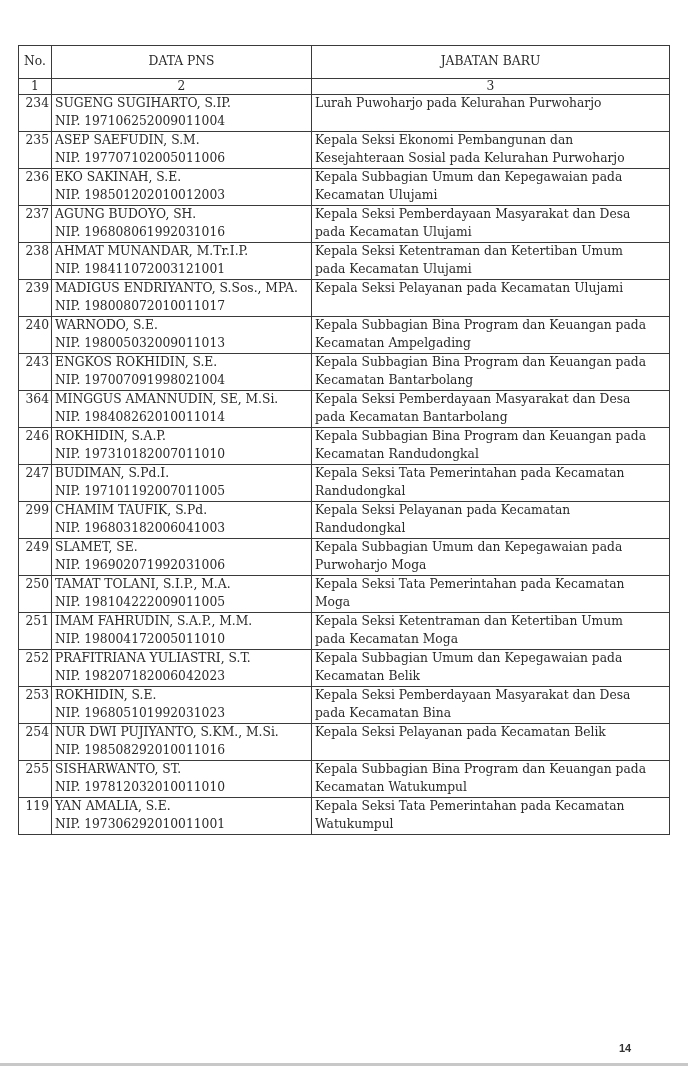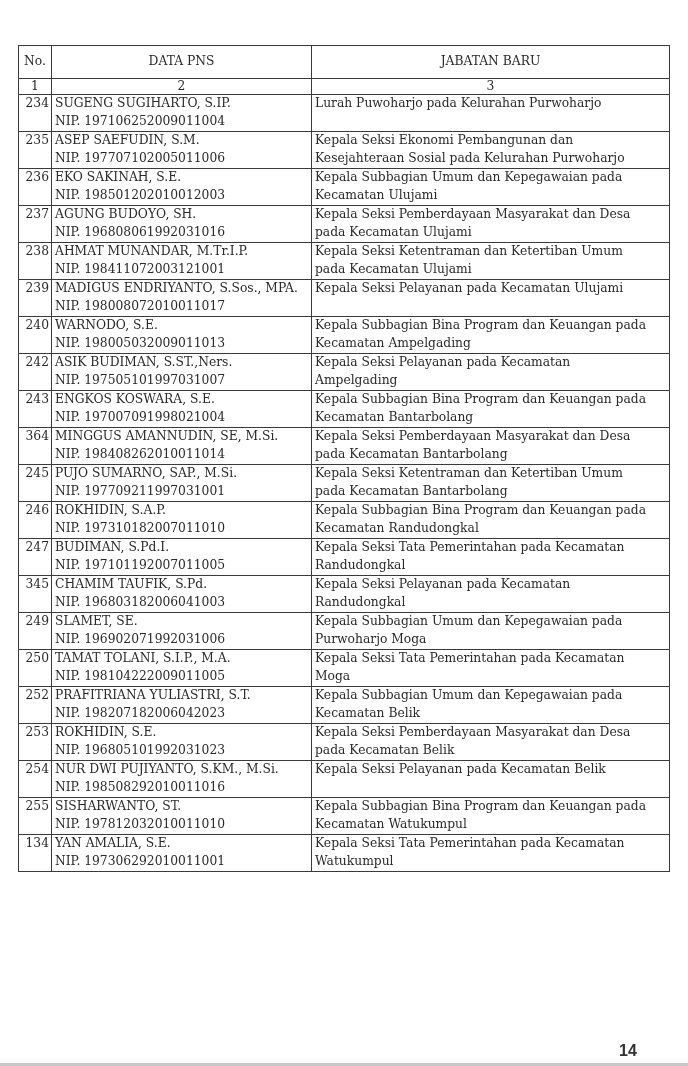--- a/index.html
+++ b/index.html
@@ -17,21 +17,21 @@
   }
   .table col.c-no { width: 33px; }
   .table col.c-pns { width: 260px; }
   .table col.c-jab { width: 358px; }
   .hdr th { height: 32px; vertical-align: middle; text-align: center; }
   .sub td { height: 15px; line-height: 15px; text-align: center; padding: 0; }
   .row td { height: 36px; padding-top: 0; }
   .row td.no { text-align: right; padding-right: 2px; padding-left: 0; }
   .page-num {
     position: absolute; left: 619px; top: 1042px; font-family: "Liberation Sans", sans-serif;
-    font-size: 16px; font-weight: bold; color: #333;
+    font-size: 11px; font-weight: bold; color: #333;
   }
   .bottom-bar { position: absolute; left: 0; right: 0; bottom: 0; height: 3px; background: #c8c8c8; }
 </style>
 </head>
 <body>
 
 <table class="table">
   <colgroup>
       <col class="c-no">
       <col class="c-pns">
@@ -121,64 +121,42 @@
         <td>
           <div>WARNODO, S.E.</div>
           <div>NIP. 198005032009011013</div>
         </td>
         <td>
           <div>Kepala Subbagian Bina Program dan Keuangan pada</div>
           <div>Kecamatan Ampelgading</div>
         </td>
       </tr>
       <tr class="row">
-        <td class="no">242</td>
-        <td>
-          <div>ASIK BUDIMAN, S.ST.,Ners.</div>
-          <div>NIP. 197505101997031007</div>
-        </td>
-        <td>
-          <div>Kepala Seksi Pelayanan pada Kecamatan</div>
-          <div>Ampelgading</div>
-        </td>
-      </tr>
-      <tr class="row">
         <td class="no">243</td>
         <td>
-          <div>ENGKOS KOSWARA, S.E.</div>
+          <div>ENGKOS ROKHIDIN, S.E.</div>
           <div>NIP. 197007091998021004</div>
         </td>
         <td>
           <div>Kepala Subbagian Bina Program dan Keuangan pada</div>
           <div>Kecamatan Bantarbolang</div>
         </td>
       </tr>
       <tr class="row">
         <td class="no">364</td>
         <td>
           <div>MINGGUS AMANNUDIN, SE, M.Si.</div>
           <div>NIP. 198408262010011014</div>
         </td>
         <td>
           <div>Kepala Seksi Pemberdayaan Masyarakat dan Desa</div>
           <div>pada Kecamatan Bantarbolang</div>
         </td>
       </tr>
       <tr class="row">
-        <td class="no">245</td>
-        <td>
-          <div>PUJO SUMARNO, SAP., M.Si.</div>
-          <div>NIP. 197709211997031001</div>
-        </td>
-        <td>
-          <div>Kepala Seksi Ketentraman dan Ketertiban Umum</div>
-          <div>pada Kecamatan Bantarbolang</div>
-        </td>
-      </tr>
-      <tr class="row">
         <td class="no">246</td>
         <td>
           <div>ROKHIDIN, S.A.P.</div>
           <div>NIP. 197310182007011010</div>
         </td>
         <td>
           <div>Kepala Subbagian Bina Program dan Keuangan pada</div>
           <div>Kecamatan Randudongkal</div>
         </td>
       </tr>
@@ -187,21 +165,21 @@
         <td>
           <div>BUDIMAN, S.Pd.I.</div>
           <div>NIP. 197101192007011005</div>
         </td>
         <td>
           <div>Kepala Seksi Tata Pemerintahan pada Kecamatan</div>
           <div>Randudongkal</div>
         </td>
       </tr>
       <tr class="row">
-        <td class="no">345</td>
+        <td class="no">299</td>
         <td>
           <div>CHAMIM TAUFIK, S.Pd.</div>
           <div>NIP. 196803182006041003</div>
         </td>
         <td>
           <div>Kepala Seksi Pelayanan pada Kecamatan</div>
           <div>Randudongkal</div>
         </td>
       </tr>
       <tr class="row">
@@ -220,39 +198,50 @@
         <td>
           <div>TAMAT TOLANI, S.I.P., M.A.</div>
           <div>NIP. 198104222009011005</div>
         </td>
         <td>
           <div>Kepala Seksi Tata Pemerintahan pada Kecamatan</div>
           <div>Moga</div>
         </td>
       </tr>
       <tr class="row">
+        <td class="no">251</td>
+        <td>
+          <div>IMAM FAHRUDIN, S.A.P., M.M.</div>
+          <div>NIP. 198004172005011010</div>
+        </td>
+        <td>
+          <div>Kepala Seksi Ketentraman dan Ketertiban Umum</div>
+          <div>pada Kecamatan Moga</div>
+        </td>
+      </tr>
+      <tr class="row">
         <td class="no">252</td>
         <td>
           <div>PRAFITRIANA YULIASTRI, S.T.</div>
           <div>NIP. 198207182006042023</div>
         </td>
         <td>
           <div>Kepala Subbagian Umum dan Kepegawaian pada</div>
           <div>Kecamatan Belik</div>
         </td>
       </tr>
       <tr class="row">
         <td class="no">253</td>
         <td>
           <div>ROKHIDIN, S.E.</div>
           <div>NIP. 196805101992031023</div>
         </td>
         <td>
           <div>Kepala Seksi Pemberdayaan Masyarakat dan Desa</div>
-          <div>pada Kecamatan Belik</div>
+          <div>pada Kecamatan Bina</div>
         </td>
       </tr>
       <tr class="row">
         <td class="no">254</td>
         <td>
           <div>NUR DWI PUJIYANTO, S.KM., M.Si.</div>
           <div>NIP. 198508292010011016</div>
         </td>
         <td>
           <div>Kepala Seksi Pelayanan pada Kecamatan Belik</div>
@@ -264,21 +253,21 @@
         <td>
           <div>SISHARWANTO, ST.</div>
           <div>NIP. 197812032010011010</div>
         </td>
         <td>
           <div>Kepala Subbagian Bina Program dan Keuangan pada</div>
           <div>Kecamatan Watukumpul</div>
         </td>
       </tr>
       <tr class="row">
-        <td class="no">134</td>
+        <td class="no">119</td>
         <td>
           <div>YAN AMALIA, S.E.</div>
           <div>NIP. 197306292010011001</div>
         </td>
         <td>
           <div>Kepala Seksi Tata Pemerintahan pada Kecamatan</div>
           <div>Watukumpul</div>
         </td>
       </tr>
     </tbody>

